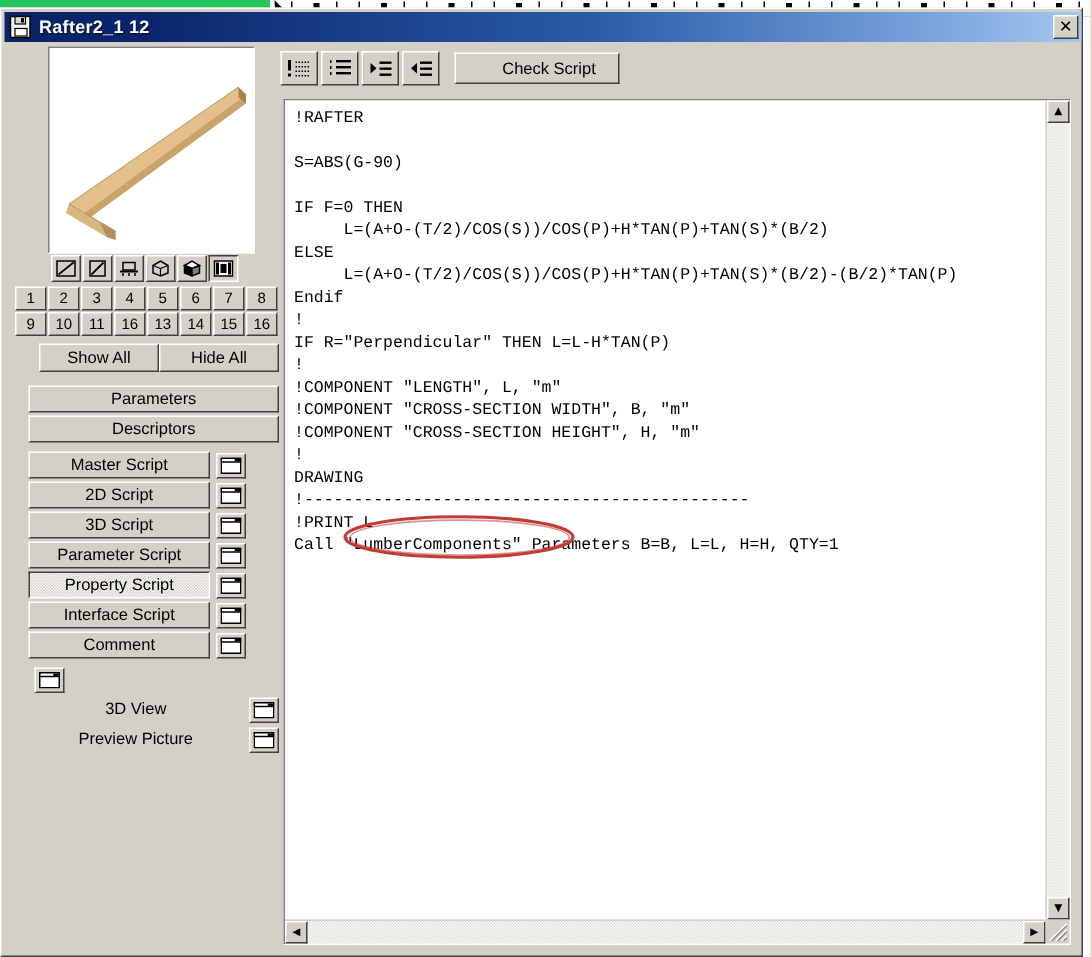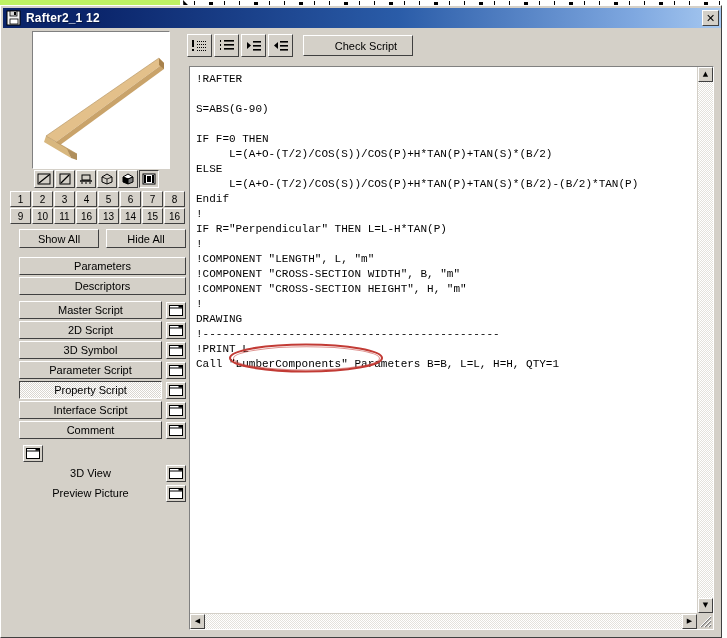--- a/index.html
+++ b/index.html
@@ -7,21 +7,21 @@
     margin: 0;
     padding: 0;
     background: #ffffff;
     font-family: "Liberation Sans", sans-serif;
   }
   #root {
     position: relative;
     width: 727px;
     height: 638px;
     overflow: hidden;
-    background: #bef264;
+    background: #22c55e;
   }
 
   
   .bg-ruler {
     position: absolute;
     left: 180px; top: 0px;
     width: 547px; height: 11px;
     background: #ffffff;
     border-bottom: 1px solid #6a6a6a;
     overflow: hidden;
@@ -198,21 +198,21 @@
     font-size: 10px;
     font-family: "Liberation Sans", sans-serif;
     color: #000000;
     cursor: default;
   }
   .showhide {
     position: absolute;
     left: 9px; top: 199px;
     width: 167px;
     display: flex;
-    justify-content: space-between;
+    justify-content: flex-end;
   }
   .btn95 {
     background: #d4d0c8;
     border-top: 1px solid #ffffff;
     border-left: 1px solid #ffffff;
     border-right: 1px solid #404040;
     border-bottom: 1px solid #404040;
     box-sizing: border-box;
     font-size: 11px;
     font-family: "Liberation Sans", sans-serif;
@@ -245,21 +245,21 @@
     box-sizing: border-box;
     display: flex;
     align-items: center;
     justify-content: center;
     font-size: 11px;
     font-family: "Liberation Sans", sans-serif;
     color: #000000;
     cursor: default;
   }
   .navbtn.wide { width: 167px; }
-  .navbtn.narrow { width: 143px; }
+  .navbtn.narrow { width: 121px; }
   .navbtn.plain {
     width: 143px;
     background: transparent;
     border: none;
   }
   .navbtn.active {
     border-top: 1px solid #404040;
     border-left: 1px solid #404040;
     border-right: 1px solid #ffffff;
     border-bottom: 1px solid #ffffff;
@@ -603,21 +603,21 @@
               <div class="navbtn narrow">2D Script</div>
               <div class="winicon">
                 <svg width="14" height="11" viewBox="0 0 14 11">
                   <rect x="0.5" y="0.5" width="13" height="10" fill="#ffffff" stroke="#000" stroke-width="1"></rect>
                   <rect x="0.5" y="0.5" width="13" height="2.5" fill="#ffffff" stroke="#000" stroke-width="1"></rect>
                   <rect x="9.5" y="1" width="3.5" height="1.6" fill="#000"></rect>
                 </svg>
               </div>
             </div>
             <div class="navrow">
-              <div class="navbtn narrow">3D Symbol</div>
+              <div class="navbtn narrow">3D Script</div>
               <div class="winicon">
                 <svg width="14" height="11" viewBox="0 0 14 11">
                   <rect x="0.5" y="0.5" width="13" height="10" fill="#ffffff" stroke="#000" stroke-width="1"></rect>
                   <rect x="0.5" y="0.5" width="13" height="2.5" fill="#ffffff" stroke="#000" stroke-width="1"></rect>
                   <rect x="9.5" y="1" width="3.5" height="1.6" fill="#000"></rect>
                 </svg>
               </div>
             </div>
             <div class="navrow">
               <div class="navbtn narrow">Parameter Script</div>

